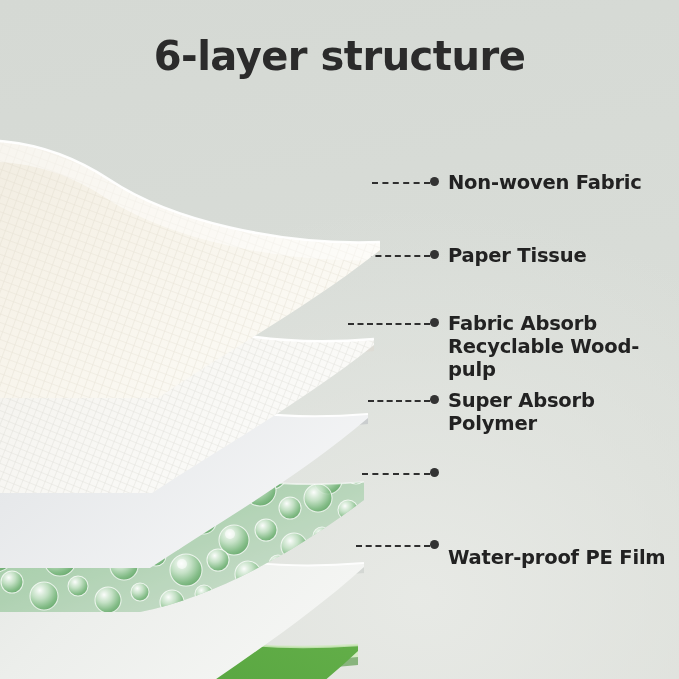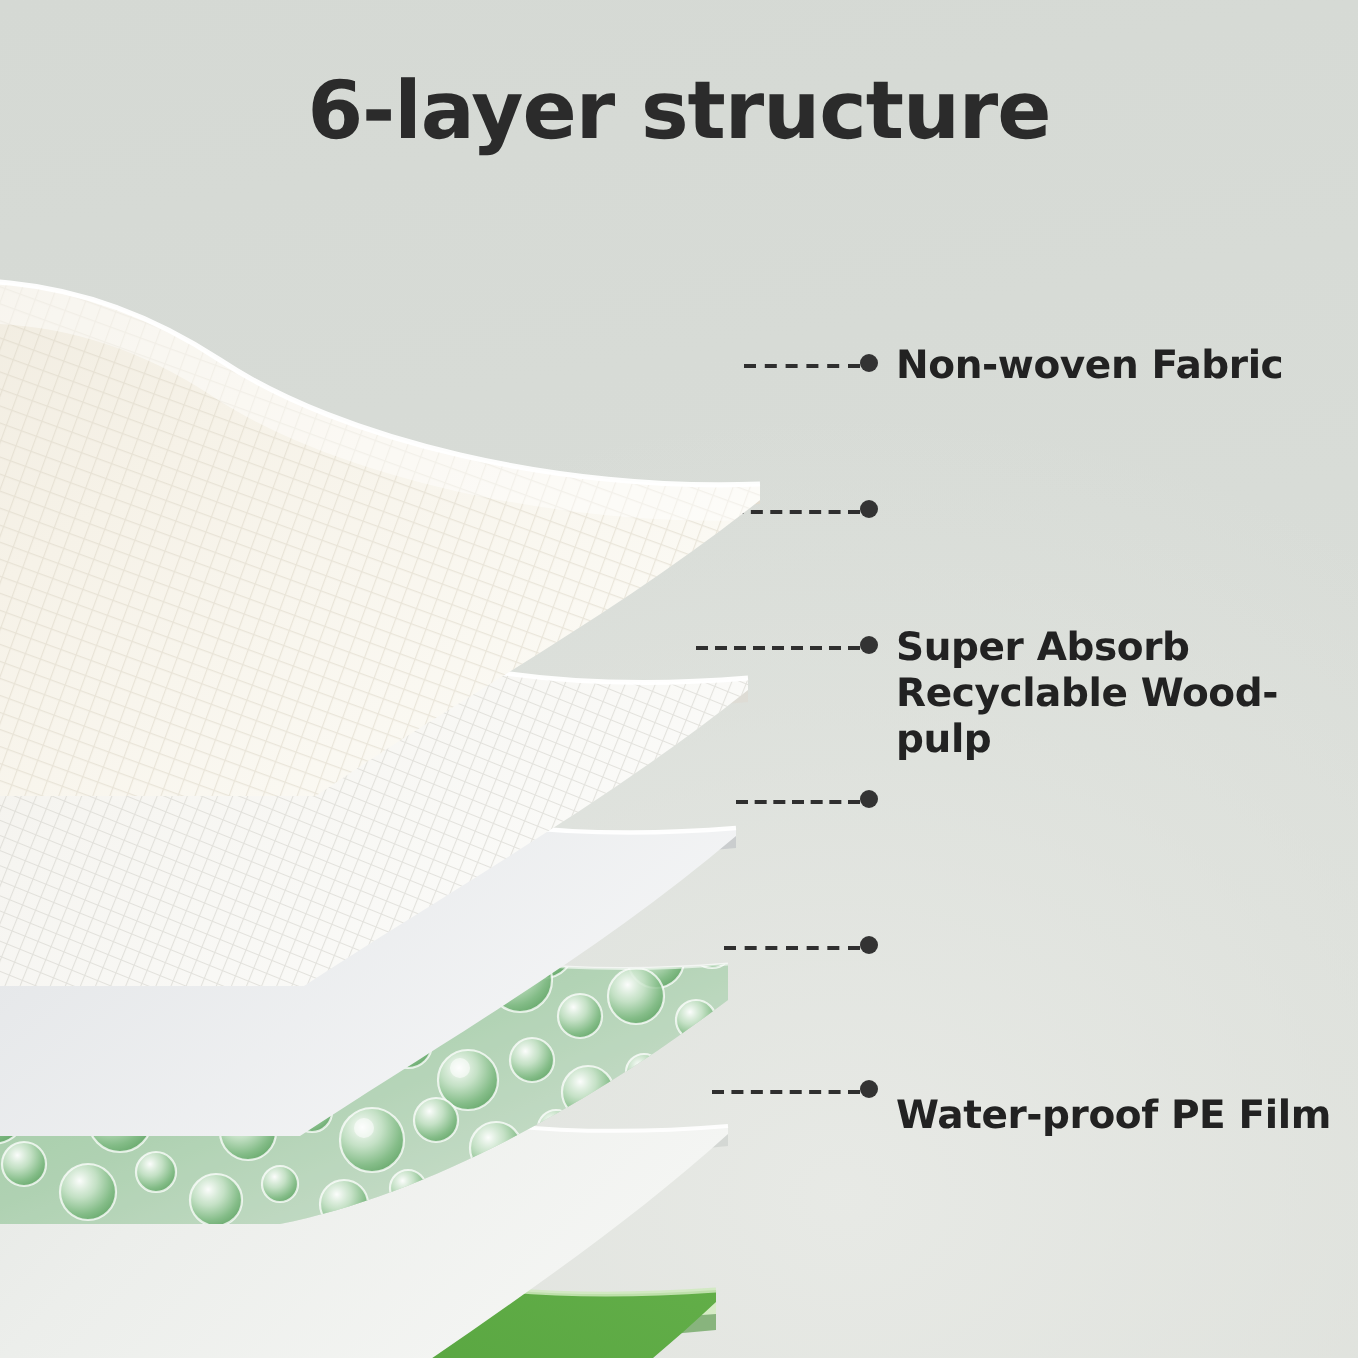--- a/index.html
+++ b/index.html
@@ -324,28 +324,30 @@
     </div>
 
   </div>
 
   <div class="leader" style="left:372px; top:182px; width:58px;"></div>
   <div class="dot" style="left:430px; top:177px;"></div>
   <div class="label" style="top:171px;">Non-woven Fabric</div>
 
   <div class="leader" style="left:356px; top:255px; width:74px;"></div>
   <div class="dot" style="left:430px; top:250px;"></div>
+  <div class="label" style="top:244px;">Paper Tissue</div>
 
   <div class="leader" style="left:348px; top:323px; width:82px;"></div>
   <div class="dot" style="left:430px; top:318px;"></div>
-  <div class="label" style="top:312px;">Super Absorb
+  <div class="label" style="top:312px;">Fabric Absorb
 Recyclable Wood-pulp</div>
 
   <div class="leader" style="left:368px; top:400px; width:62px;"></div>
   <div class="dot" style="left:430px; top:395px;"></div>
+  <div class="label" style="top:389px;">Super Absorb Polymer</div>
 
   <div class="leader" style="left:362px; top:473px; width:68px;"></div>
   <div class="dot" style="left:430px; top:468px;"></div>
 
   <div class="leader" style="left:356px; top:545px; width:74px;"></div>
   <div class="dot" style="left:430px; top:540px;"></div>
   <div class="label" style="top:534px;margin-top:12px;">Water-proof PE Film</div>
 
 </div>
 

